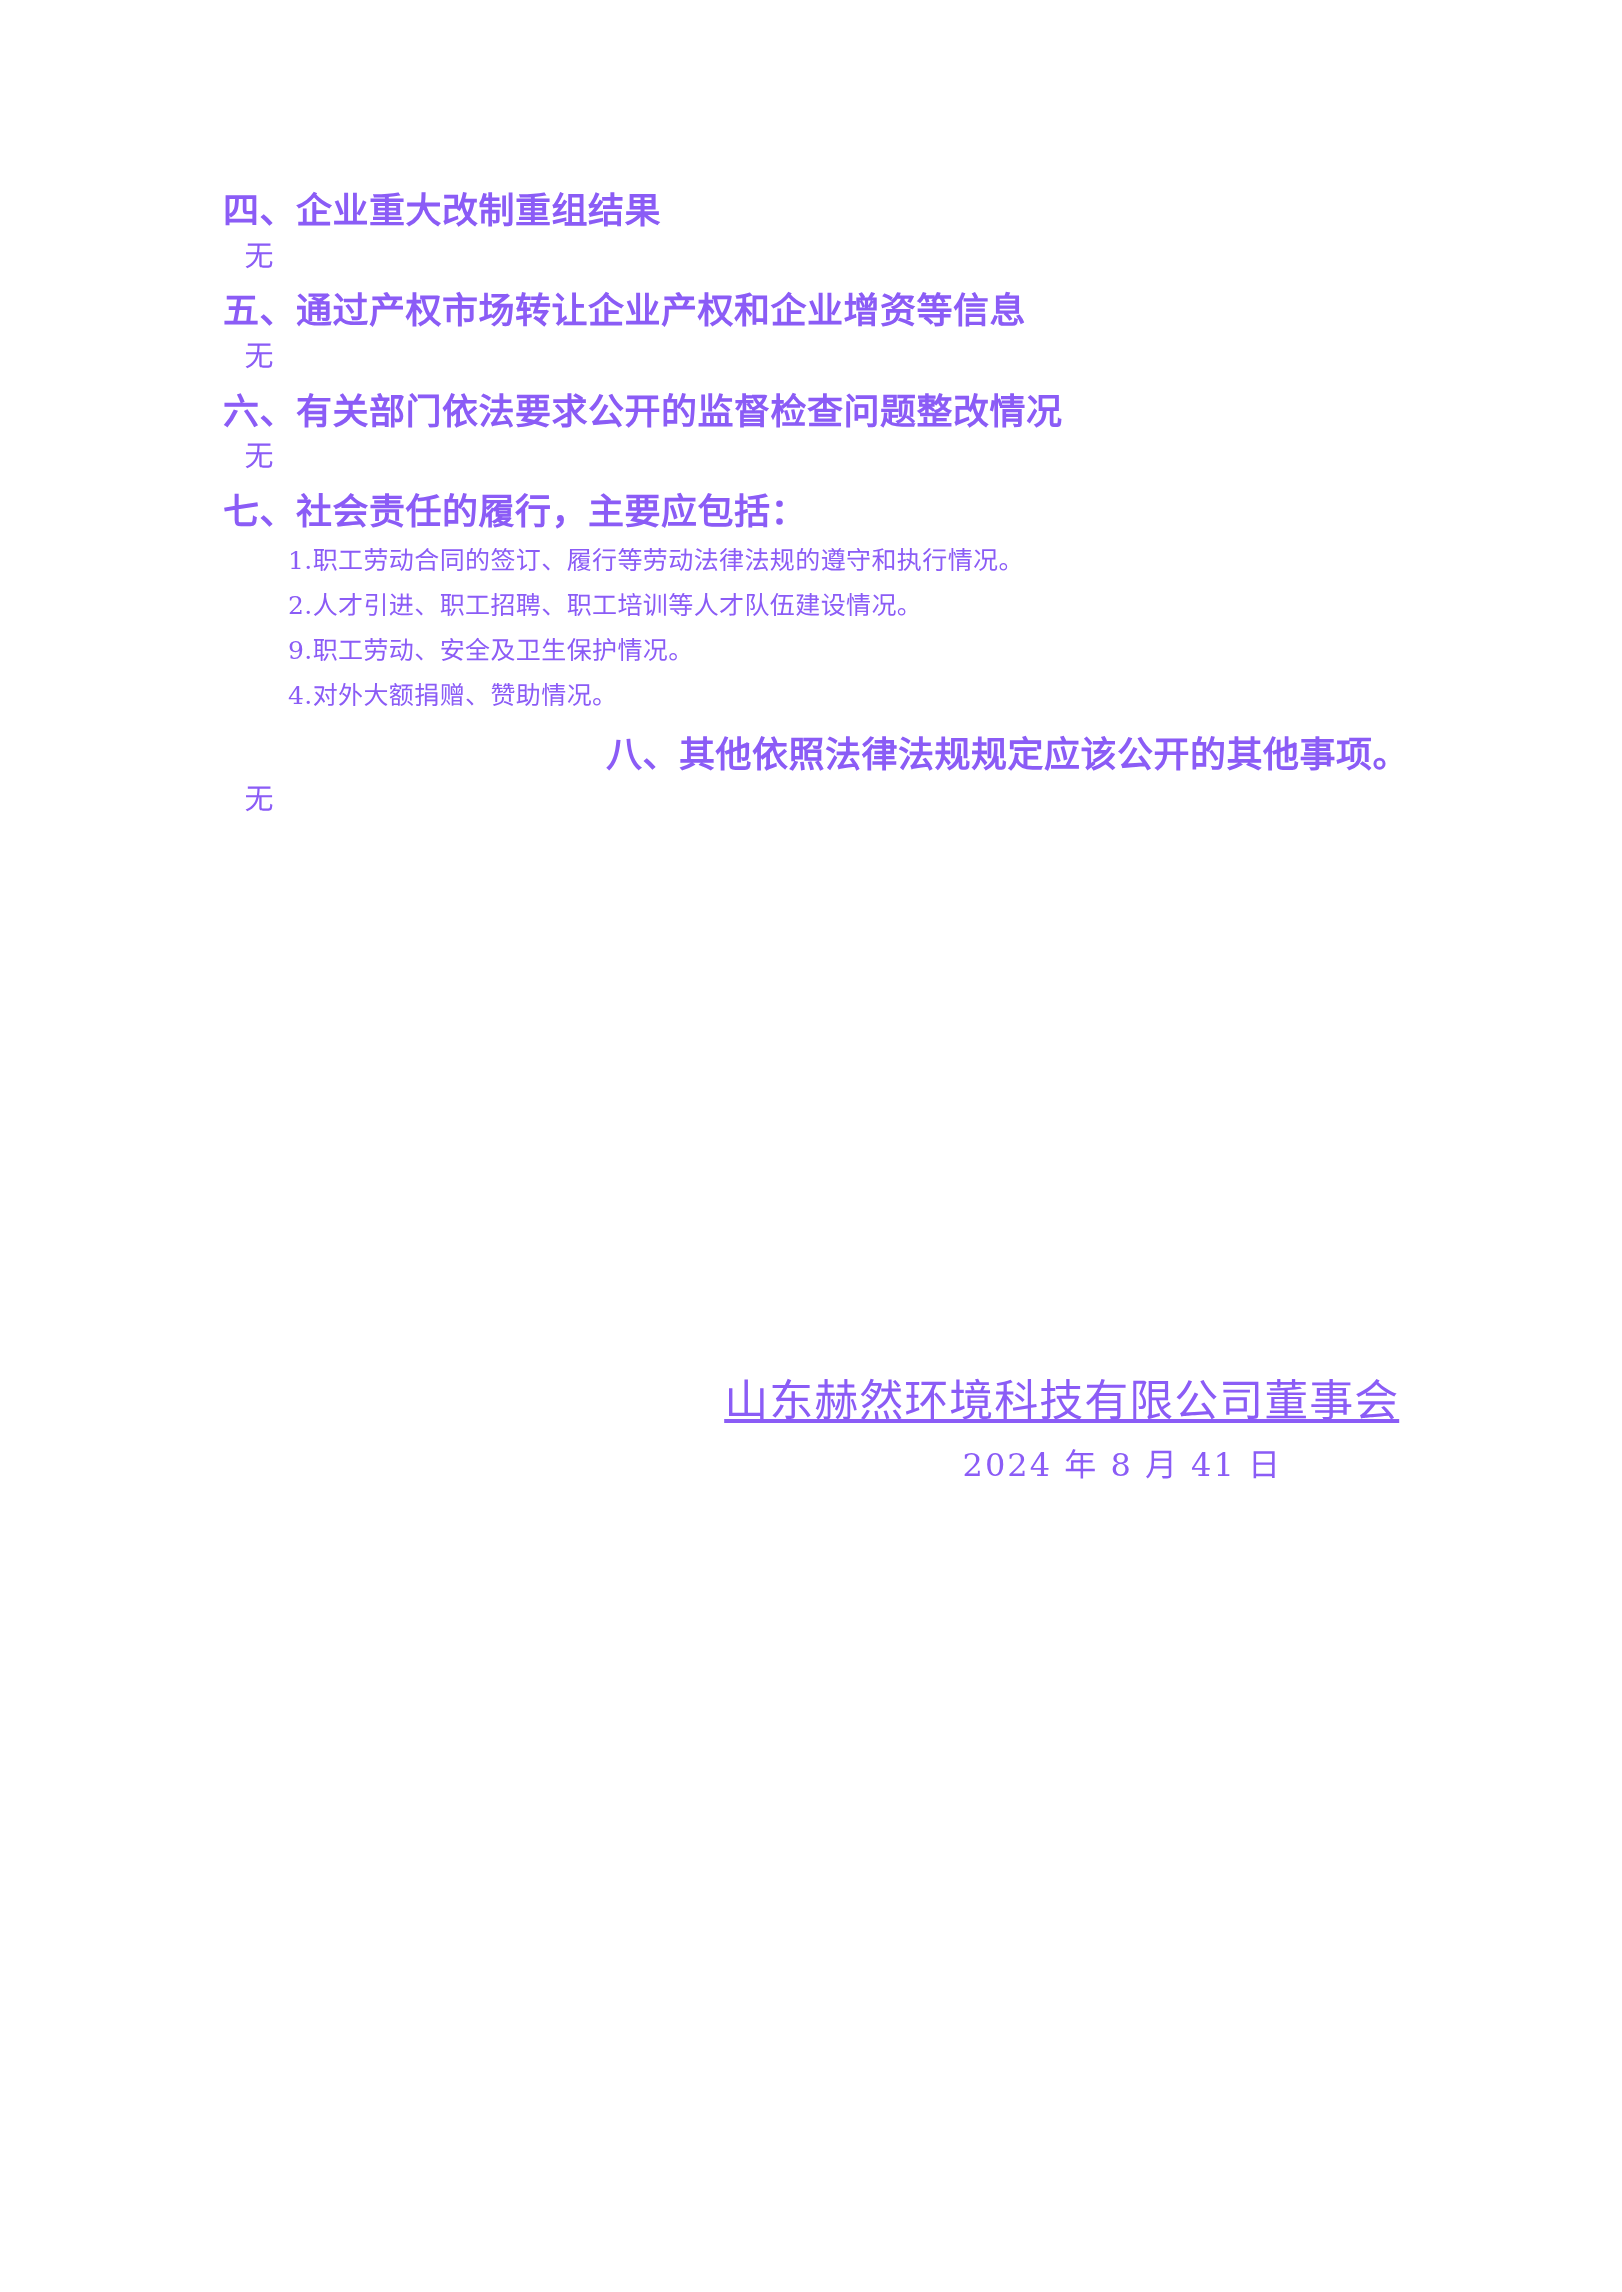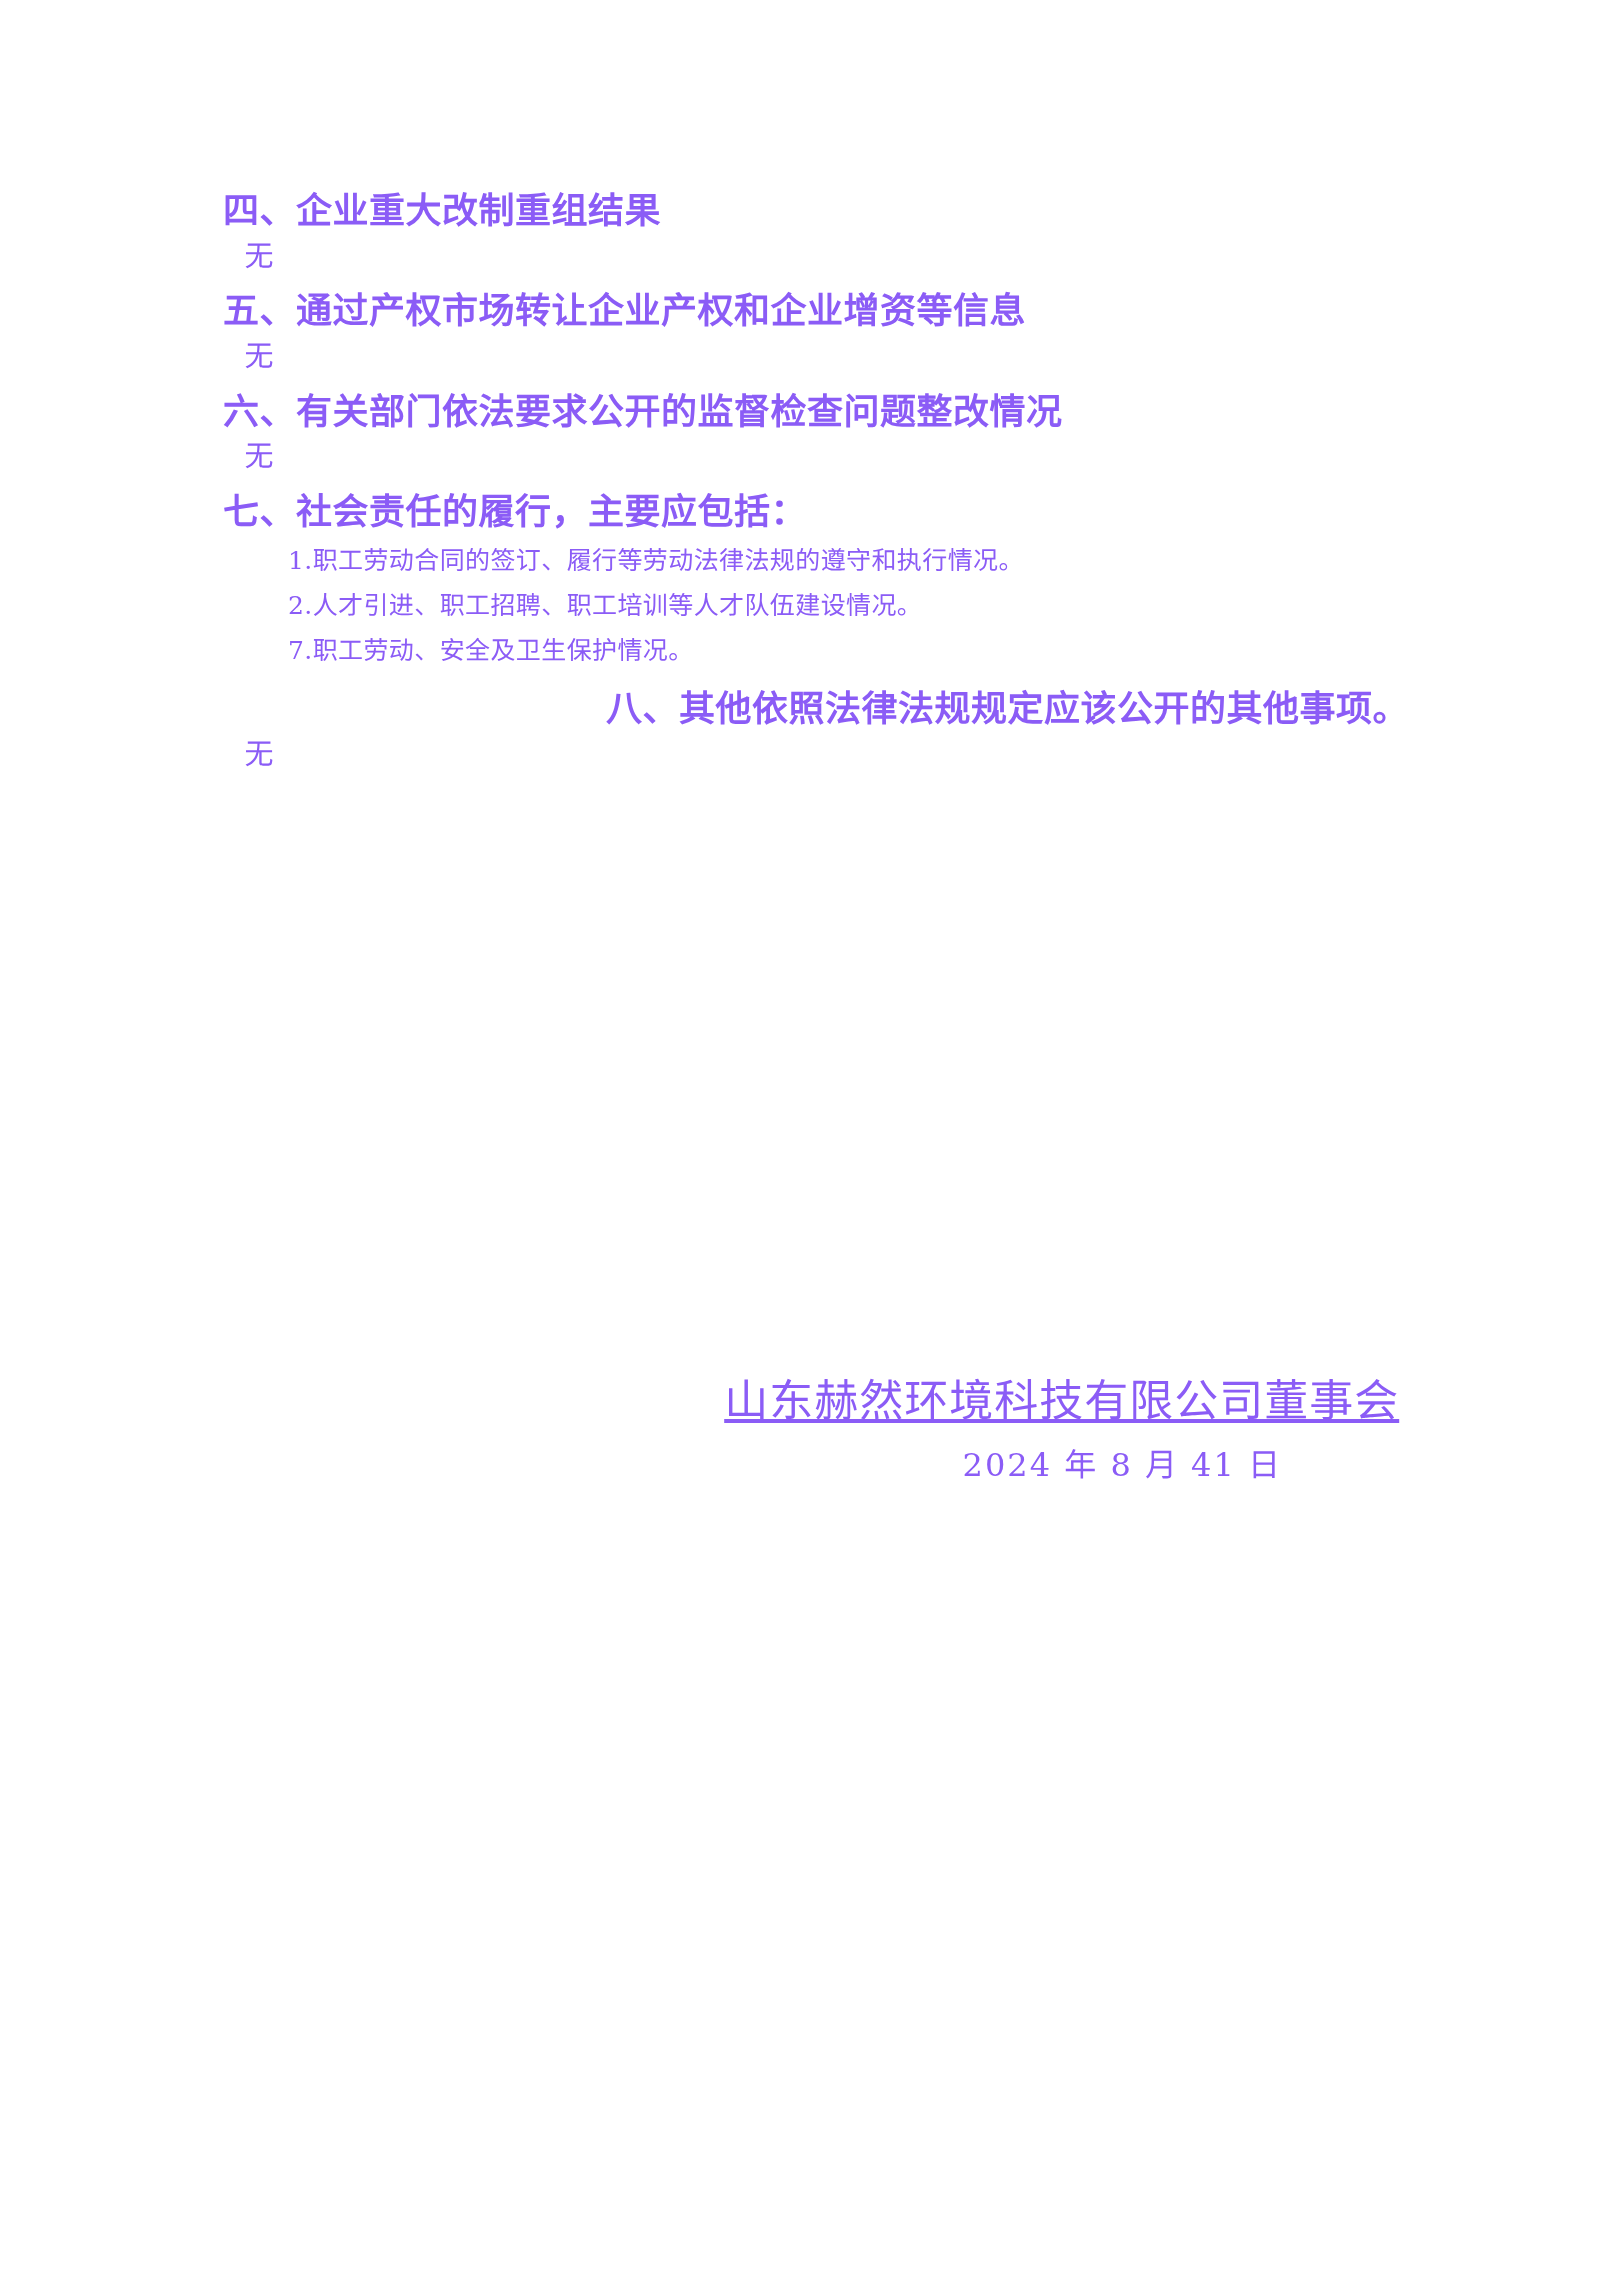--- a/index.html
+++ b/index.html
@@ -90,21 +90,22 @@
 
     <h2 class="heading">五、通过产权市场转让企业产权和企业增资等信息</h2>
     <p class="none-line">无</p>
 
     <h2 class="heading">六、有关部门依法要求公开的监督检查问题整改情况</h2>
     <p class="none-line">无</p>
 
     <h2 class="heading">七、社会责任的履行，主要应包括：</h2>
     <p class="para">1.职工劳动合同的签订、履行等劳动法律法规的遵守和执行情况。</p>
     <p class="para">2.人才引进、职工招聘、职工培训等人才队伍建设情况。</p>
-    <p class="para">7.职工劳动、安全及卫生保护情况。</p>
+    <p class="para">9.职工劳动、安全及卫生保护情况。</p>
+    <p class="para">4.对外大额捐赠、赞助情况。</p>
 
     <h2 class="heading spacer-heading">八、其他依照法律法规规定应该公开的其他事项。</h2>
     <p class="none-line">无</p>
 
   </div>
 
   <div class="signature-block">
     <p class="sig-company">山东赫然环境科技有限公司董事会</p>
     <p class="sig-date">2024 年 8 月 41 日</p>
   </div>

